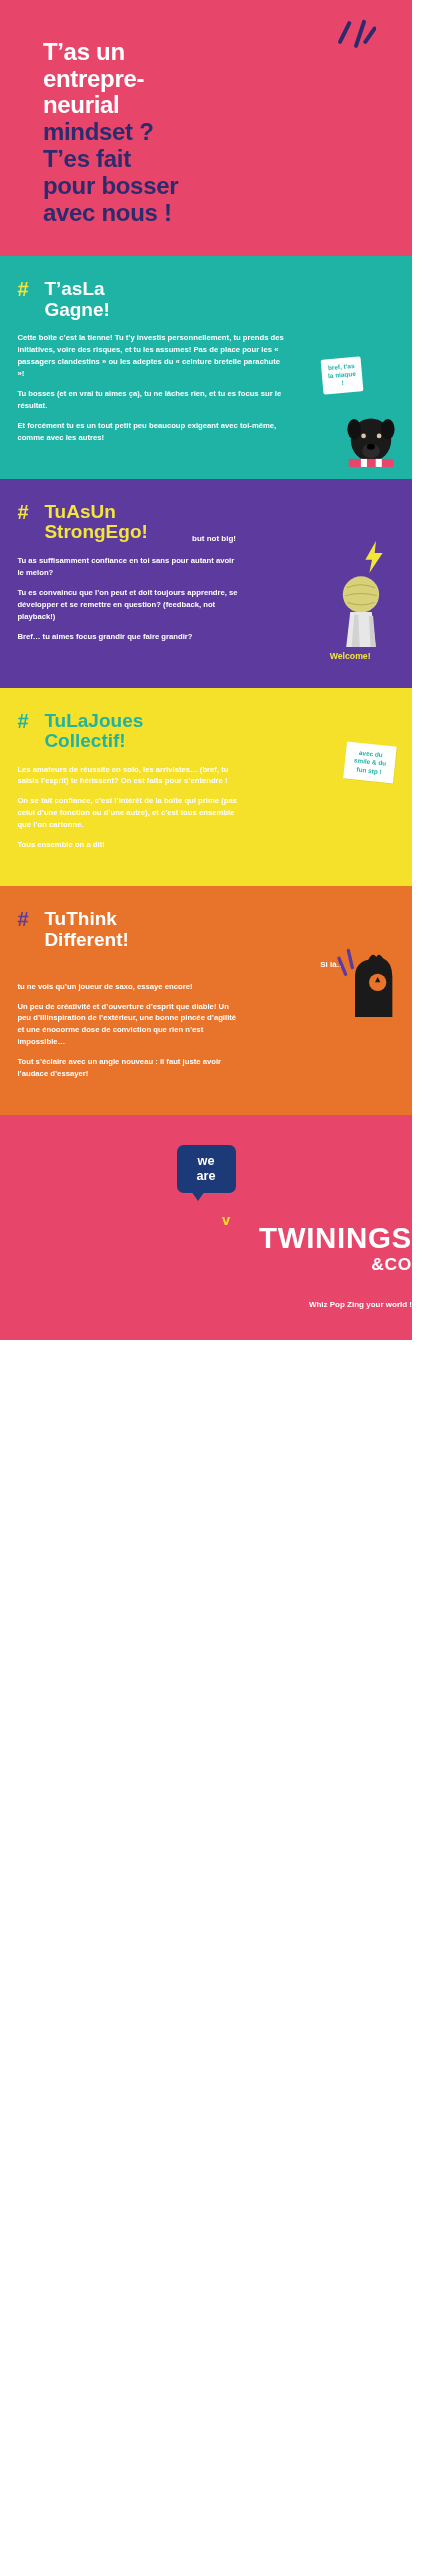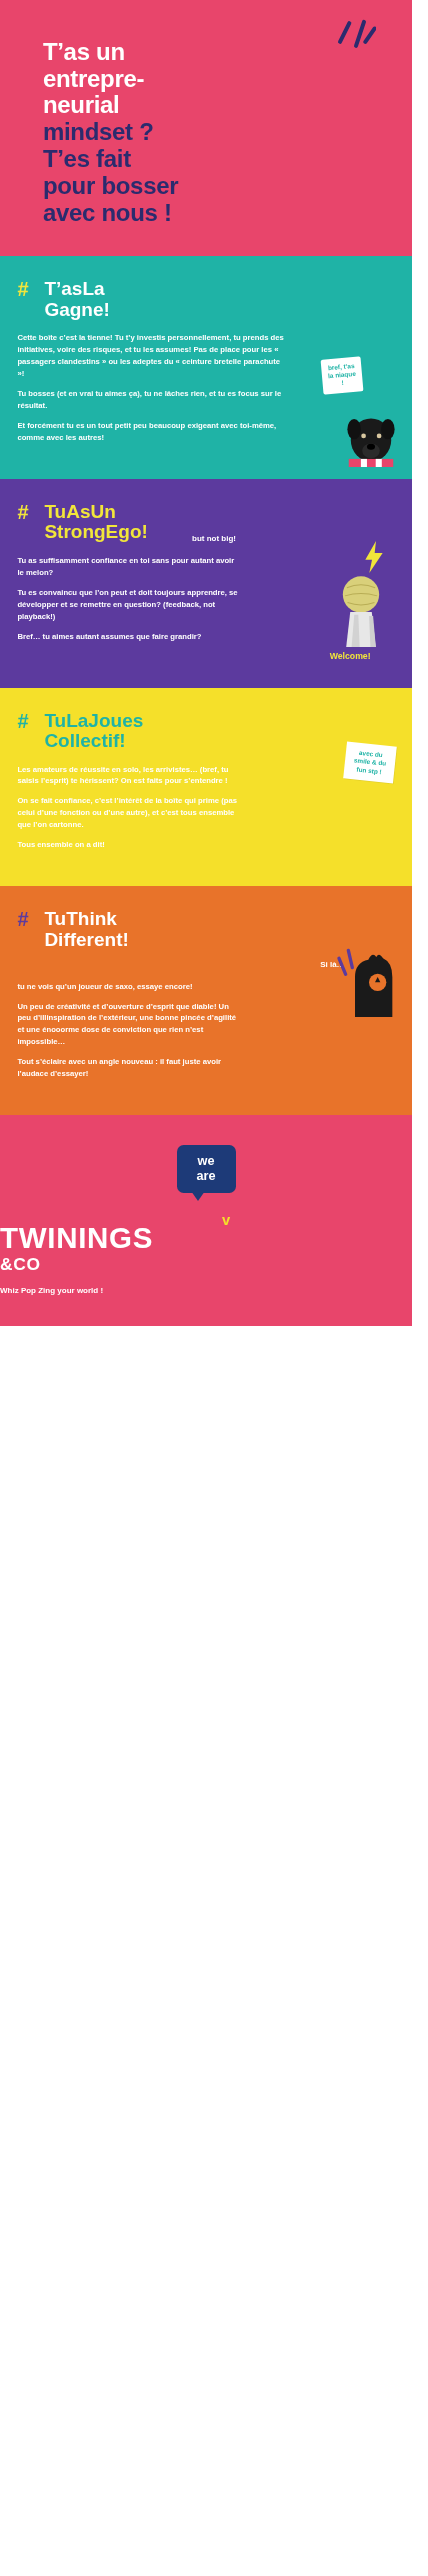--- a/index.html
+++ b/index.html
@@ -148,21 +148,21 @@
   .bear {
     position: absolute;
     right: 13.4px; top: 59px;
     width: 64px; height: 72px;
   }
 
   
   .footer {
     background: #e8456b;
     padding: 29.5px 0 31px 0;
-    text-align: left;
+    text-align: right;
     position: relative;
   }
   .weare {
     width: 59px; height: 58px;
     margin: 0 auto 20px auto;
     position: relative;
   }
   .weare-box {
     width: 59px; height: 48px;
     background: #1d3a78;
@@ -196,21 +196,21 @@
     color: #ffffff;
     font-size: 17.4px;
     font-weight: bold;
     margin-top: 2px;
     letter-spacing: 0.7px;
   }
   .tagline {
     color: #ffffff;
     font-size: 8px;
     font-weight: bold;
-    margin-top: 11px;
+    margin-top: 25px;
   }
   .v-mark {
     position: absolute;
     top: -9.4px; left: 50%;
     transform: translateX(16px);
     color: #f5e02a;
     font-size: 14.7px;
     font-weight: bold;
   }
 </style>
@@ -284,21 +284,21 @@
       <path d="M22 34 q24 -7 48 0" stroke="#b8ad55" stroke-width="1.5" fill="none"></path>
       <path d="M26 44 q20 7 40 0" stroke="#b8ad55" stroke-width="1.5" fill="none"></path>
       <path d="M30 58 L24 110 L68 110 L62 58 Z" fill="#e7e7e7"></path>
       <path d="M36 62 L32 110 L44 110 L42 62 Z" fill="#d2d2d2"></path>
       <path d="M58 64 L60 110 L68 110 L64 64 Z" fill="#cfcfcf"></path>
     </svg>
 
     <div class="body-text" style="max-width:221px">
       <p>Tu as suffisamment confiance en toi sans pour autant avoir le melon?</p>
       <p>Tu es convaincu que l’on peut et doit toujours apprendre, se développer et se remettre en question? (feedback, not playback!)</p>
-      <p>Bref… tu aimes autant assumes que faire grandir?</p>
+      <p>Bref… tu aimes focus grandir que faire grandir?</p>
     </div>
     <div class="welcome">Welcome!</div>
   </section>
 
   <section class="sec s3">
     <div class="hashtitle">
       <span class="hash">#</span>
       <span>TuLaJoues</span><br>
       <span>Collectif!</span>
     </div>

